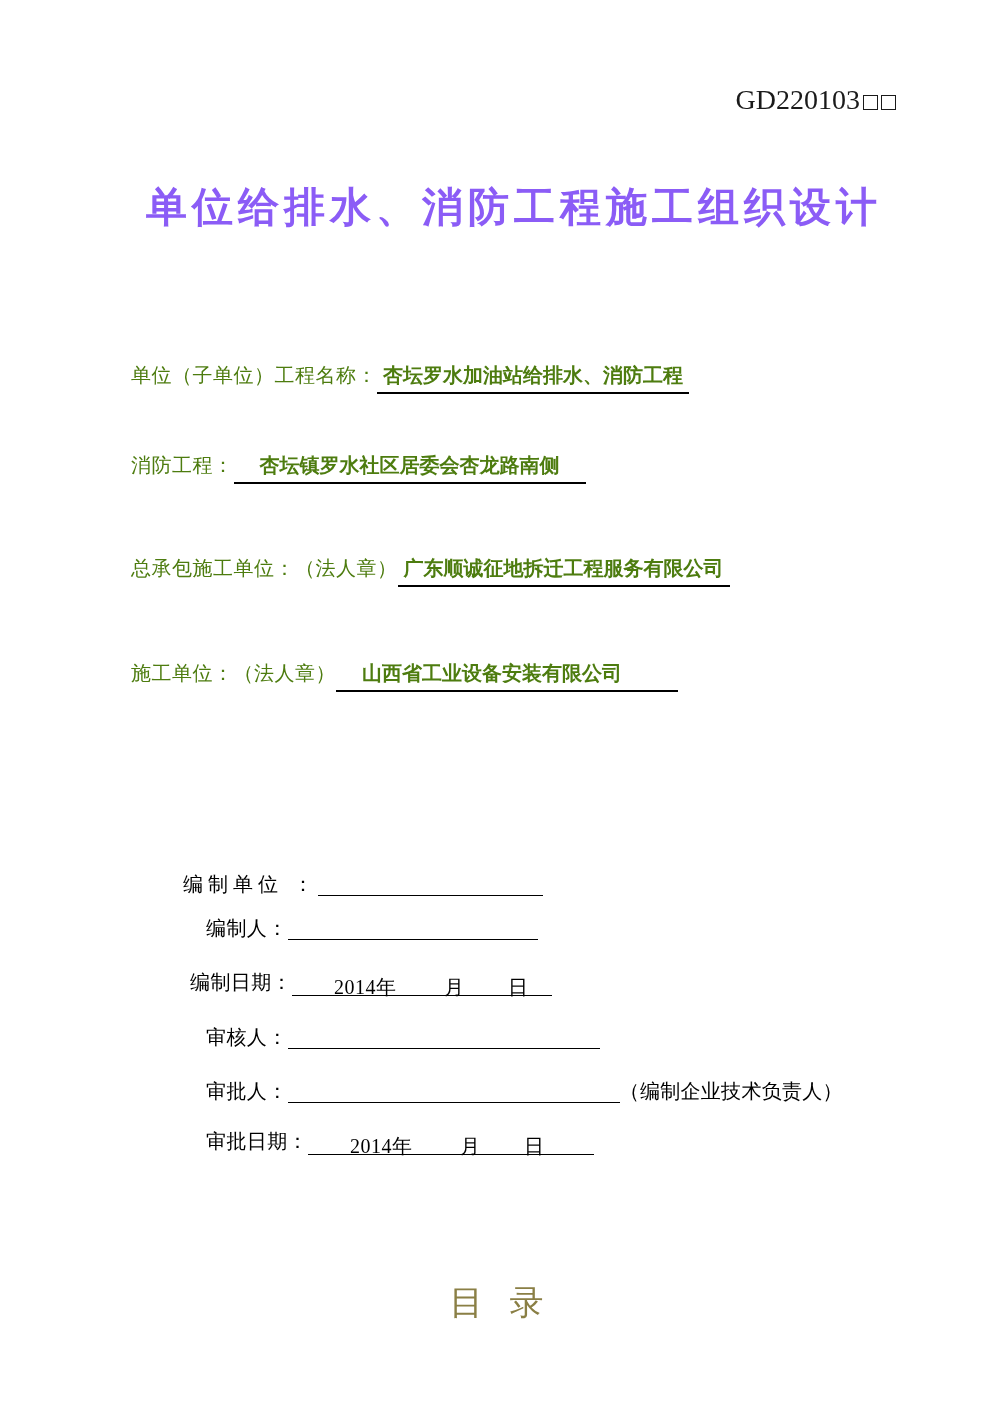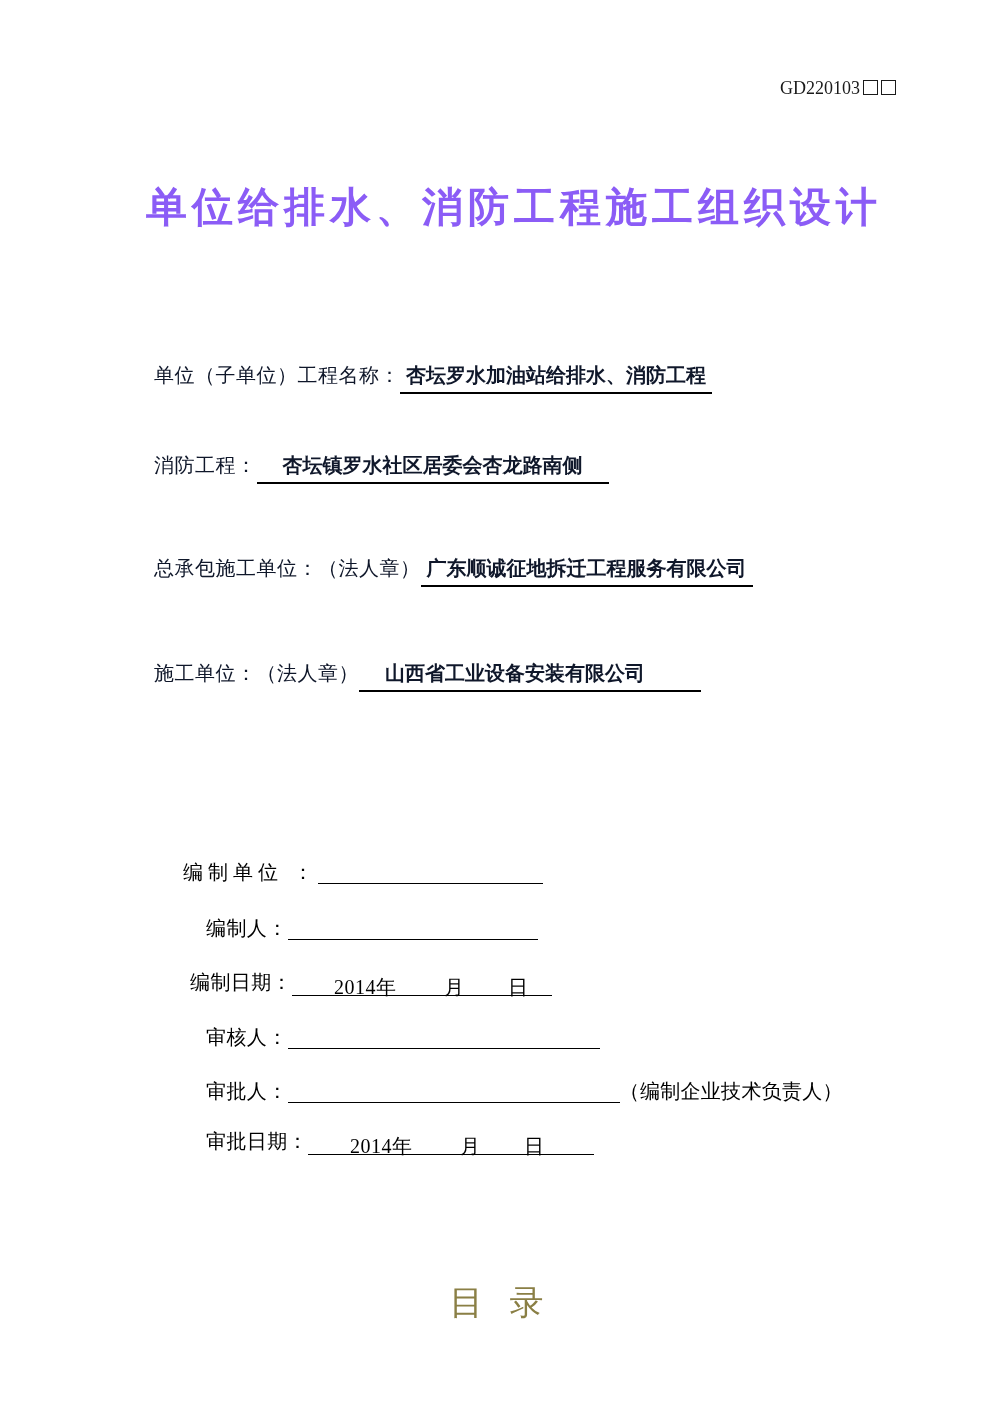--- a/index.html
+++ b/index.html
@@ -22,24 +22,24 @@
     position: absolute;
     inset: 0;
     width: 993px;
     height: 1404px;
     background: #fff;
   }
 
   
   .doc-code {
     position: absolute;
-    top: 76px;
+    top: 88px;
     right: 97px;
     font-family: "Liberation Serif", "DejaVu Serif", serif;
-    font-size: 18px;
+    font-size: 28px;
     line-height: 24px;
     letter-spacing: 0px;
     white-space: nowrap;
     color: #1a1a1a;
   }
   .doc-code .boxglyph {
     display: inline-block;
     width: 15px;
     height: 15px;
     border: 1.4px solid #1a1a1a;
@@ -65,26 +65,26 @@
 
   
   .info-block {
     position: absolute;
     top: 360px;
     left: 0;
     width: 993px;
   }
   .info-line {
     position: absolute;
-    left: 154px;
+    left: 131px;
     white-space: nowrap;
     font-family: "Liberation Serif", "DejaVu Serif", serif;
     font-size: 20px;
     line-height: 30px;
-    color: #0f172a;
+    color: #4d7c0f;
   }
   .info-line .lbl {
     font-weight: 400;
     letter-spacing: 0.5px;
   }
   .info-line .val {
     font-weight: 700;
     letter-spacing: 0px;
     border-bottom: 2px solid #000;
     padding: 0 6px 2px 6px;
@@ -146,21 +146,21 @@
     font-size: 20px;
     letter-spacing: 0.5px;
   }
   .filled .gap-a { display:inline-block; width: 48px; }
   .filled .gap-b { display:inline-block; width: 44px; }
   .note {
     display: inline-block;
     letter-spacing: 0.3px;
   }
 
-  #row-prep-unit  { top: 0px;   left: 183px; }
+  #row-prep-unit  { top: 12px;   left: 183px; }
   #row-prep-by    { top: 56px;  left: 206px; }
   #row-prep-date  { top: 110px; left: 190px; }
   #row-review-by  { top: 165px; left: 206px; }
   #row-approve-by { top: 219px; left: 206px; }
   #row-approve-date { top: 269px; left: 206px; }
 
   #row-prep-unit  .blank { width: 225px; }
   #row-prep-by    .blank { width: 250px; }
   #row-review-by  .blank { width: 312px; }
   #row-approve-by .blank { width: 332px; }

